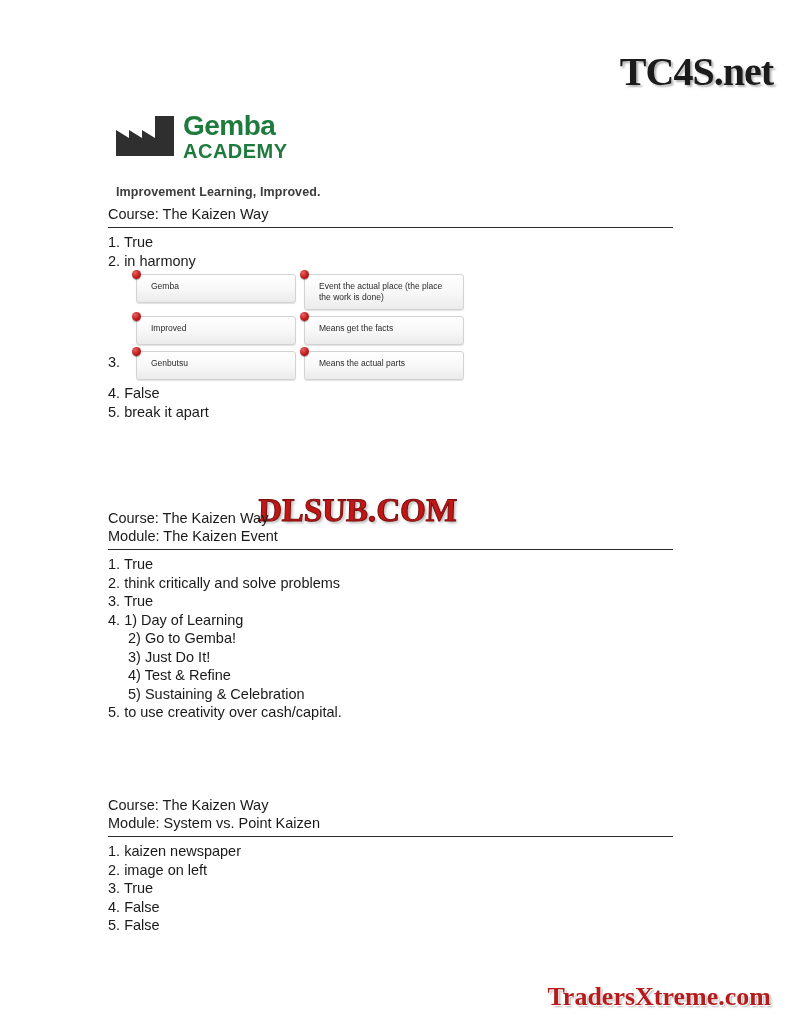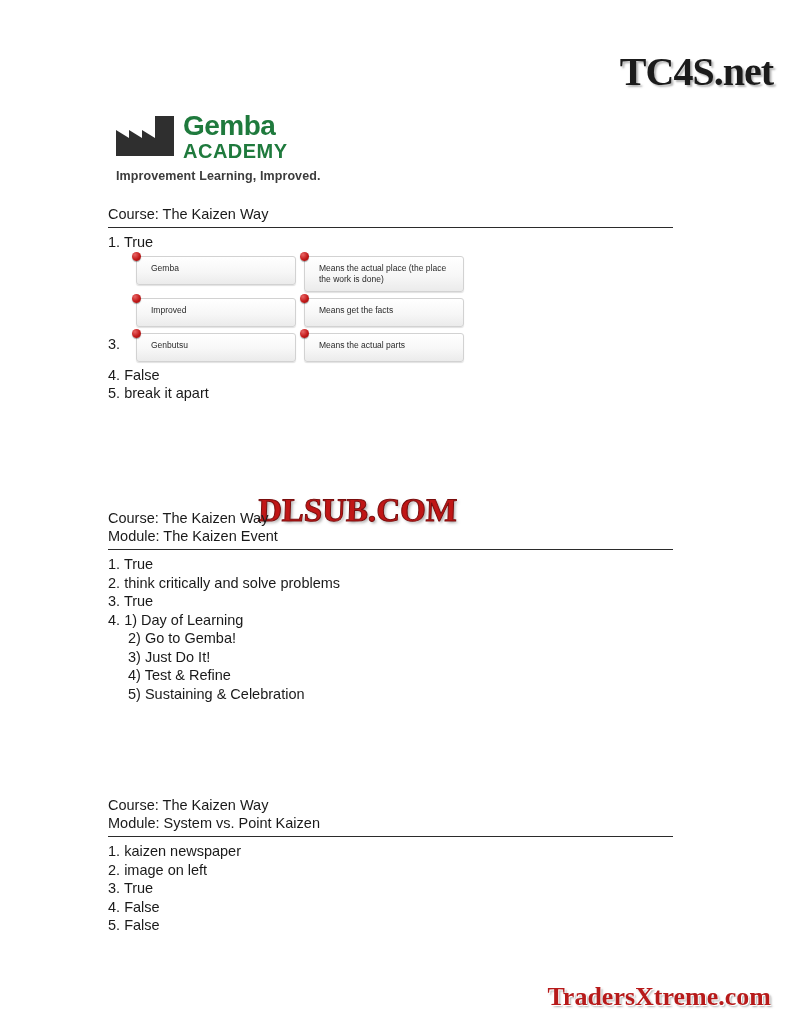--- a/index.html
+++ b/index.html
@@ -80,21 +80,21 @@
   }
   .logo-text .academy {
     font-family: "Liberation Sans", sans-serif;
     font-weight: bold;
     font-size: 20px;
     color: #1f7a3d;
     line-height: 1.1;
     letter-spacing: 0.5px;
   }
   .logo-tag {
-    margin-top: 7px;
+    margin-top: 23px;
     font-family: "Liberation Sans", sans-serif;
     font-weight: bold;
     font-size: 12.5px;
     color: #3c3c3c;
     letter-spacing: 0.1px;
   }
 
   
   .section { position: absolute; left: 108px; width: 565px; }
   .sec-header { font-size: 14.5px; line-height: 18px; color: #1a1a1a; }
@@ -185,32 +185,36 @@
 </div>
 
 <div class="section" style="top:205px;">
   <div class="sec-header">Course: The Kaizen Way</div>
   <hr class="rule">
   <div class="answers">
     <div class="answer">
       <span>1.</span>
       <span>True</span>
     </div>
+    <div class="answer">
+      <span>2.</span>
+      <span>in harmony</span>
+    </div>
 
     <div class="match-wrap">
       <div class="match-num">3.</div>
       <div class="match-grid">
         <div class="match-row">
           <div class="tile tile-left">
             <span class="dot"></span>
             <div class="tile-text">Gemba</div>
           </div>
           <div class="tile tile-right">
             <span class="dot"></span>
-            <div class="tile-text">Means the actual place (the place the work is done)</div>
+            <div class="tile-text">Event the actual place (the place the work is done)</div>
           </div>
         </div>
         <div class="match-row">
           <div class="tile tile-left">
             <span class="dot"></span>
             <div class="tile-text">Improved</div>
           </div>
           <div class="tile tile-right">
             <span class="dot"></span>
             <div class="tile-text">Means get the facts</div>
@@ -258,20 +262,24 @@
       <span>True</span>
     </div>
     <div class="answer">
       <span>4.</span>
       <span>1) Day of Learning</span>
     </div>
     <div class="answer sub">2) Go to Gemba!</div>
     <div class="answer sub">3) Just Do It!</div>
     <div class="answer sub">4) Test &amp; Refine</div>
     <div class="answer sub">5) Sustaining &amp; Celebration</div>
+    <div class="answer">
+      <span>5.</span>
+      <span>to use creativity over cash/capital.</span>
+    </div>
   </div>
 </div>
 
 <div class="section" style="top:796px;">
   <div class="sec-header">Course: The Kaizen Way</div>
   <div class="sec-header">Module: System vs. Point Kaizen</div>
   <hr class="rule">
   <div class="answers">
     <div class="answer">
       <span>1.</span>

